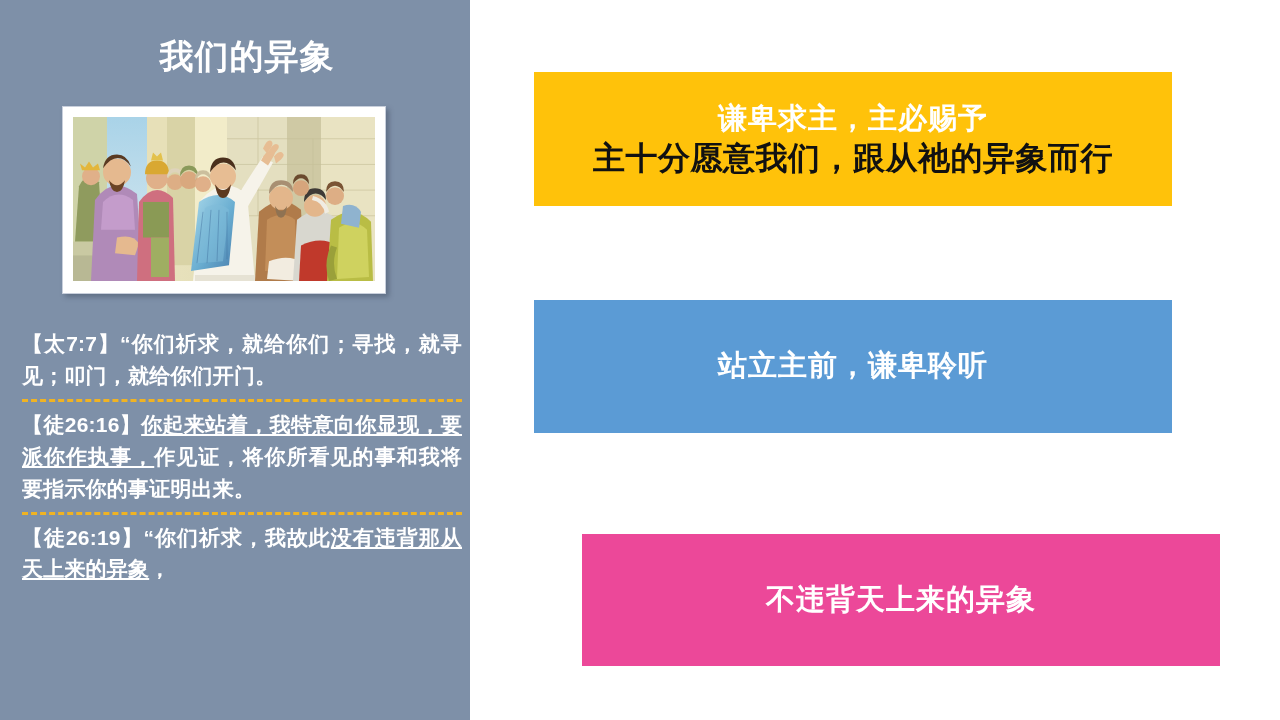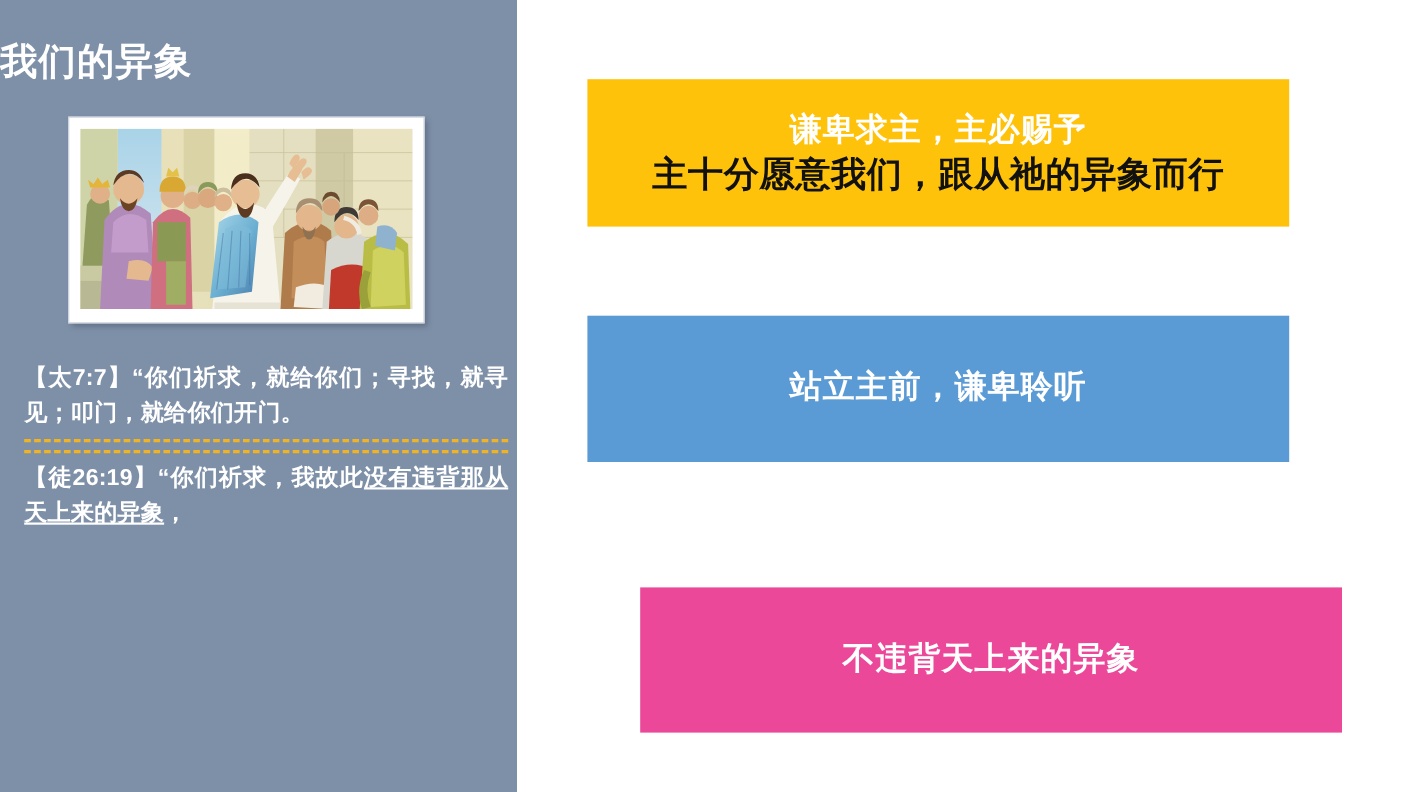--- a/index.html
+++ b/index.html
@@ -21,23 +21,24 @@
     left: 0;
     top: 0;
     width: 470px;
     height: 720px;
     background: #7E90A8;
     box-sizing: border-box;
   }
 
   #slide-title {
     position: absolute;
-    left: 0;
+    left: 12px;
     top: 36px;
     width: 470px;
+    text-align: center;
     color: #ffffff;
     font-size: 34px;
     font-weight: bold;
     letter-spacing: 1px;
     line-height: 1.2;
   }
 
   
   #picture-frame {
     position: absolute;
@@ -98,21 +99,21 @@
     position: absolute;
     left: 64px;
     width: 638px;
     box-sizing: border-box;
     display: flex;
     flex-direction: column;
     align-items: center;
     justify-content: center;
   }
   #point-box-1 { top: 72px;  height: 134px; background: #FFC20A; }
-  #point-box-2 { top: 287px; height: 133px; background: #5B9BD5; }
+  #point-box-2 { top: 300px; height: 133px; background: #5B9BD5; }
   #point-box-3 { top: 534px; height: 132px; background: #ec4899; margin-left: 48px; }
 
   .point-heading {
     color: #ffffff;
     font-size: 29px;
     font-weight: bold;
     letter-spacing: 1px;
     line-height: 1.25;
     margin: 0 0 2px 0;
     white-space: nowrap;
@@ -254,20 +255,21 @@
       </g>
     </svg>
   </div>
 
   <div id="scripture">
 
     <p class="verse"><span>【太7:7】</span><span>“你们祈求，就给你们；寻找，就寻见；叩门，就给你们开门。</span></p>
 
     <div class="dashed-sep"></div>
 
+    <p class="verse"><span>【徒26:16】</span><span class="u">你起来站着，我特意向你显现，要派你作执事，</span><span>作见证，将你所看见的事和我将要指示你的事证明出来。</span></p>
 
     <div class="dashed-sep"></div>
 
     <p class="verse"><span>【徒26:19】</span><span>“你们祈求，我故此</span><span class="u">没有违背那从天上来的异象</span><span>，</span></p>
 
   </div>
 </div>
 
 <div id="right-panel">
 

